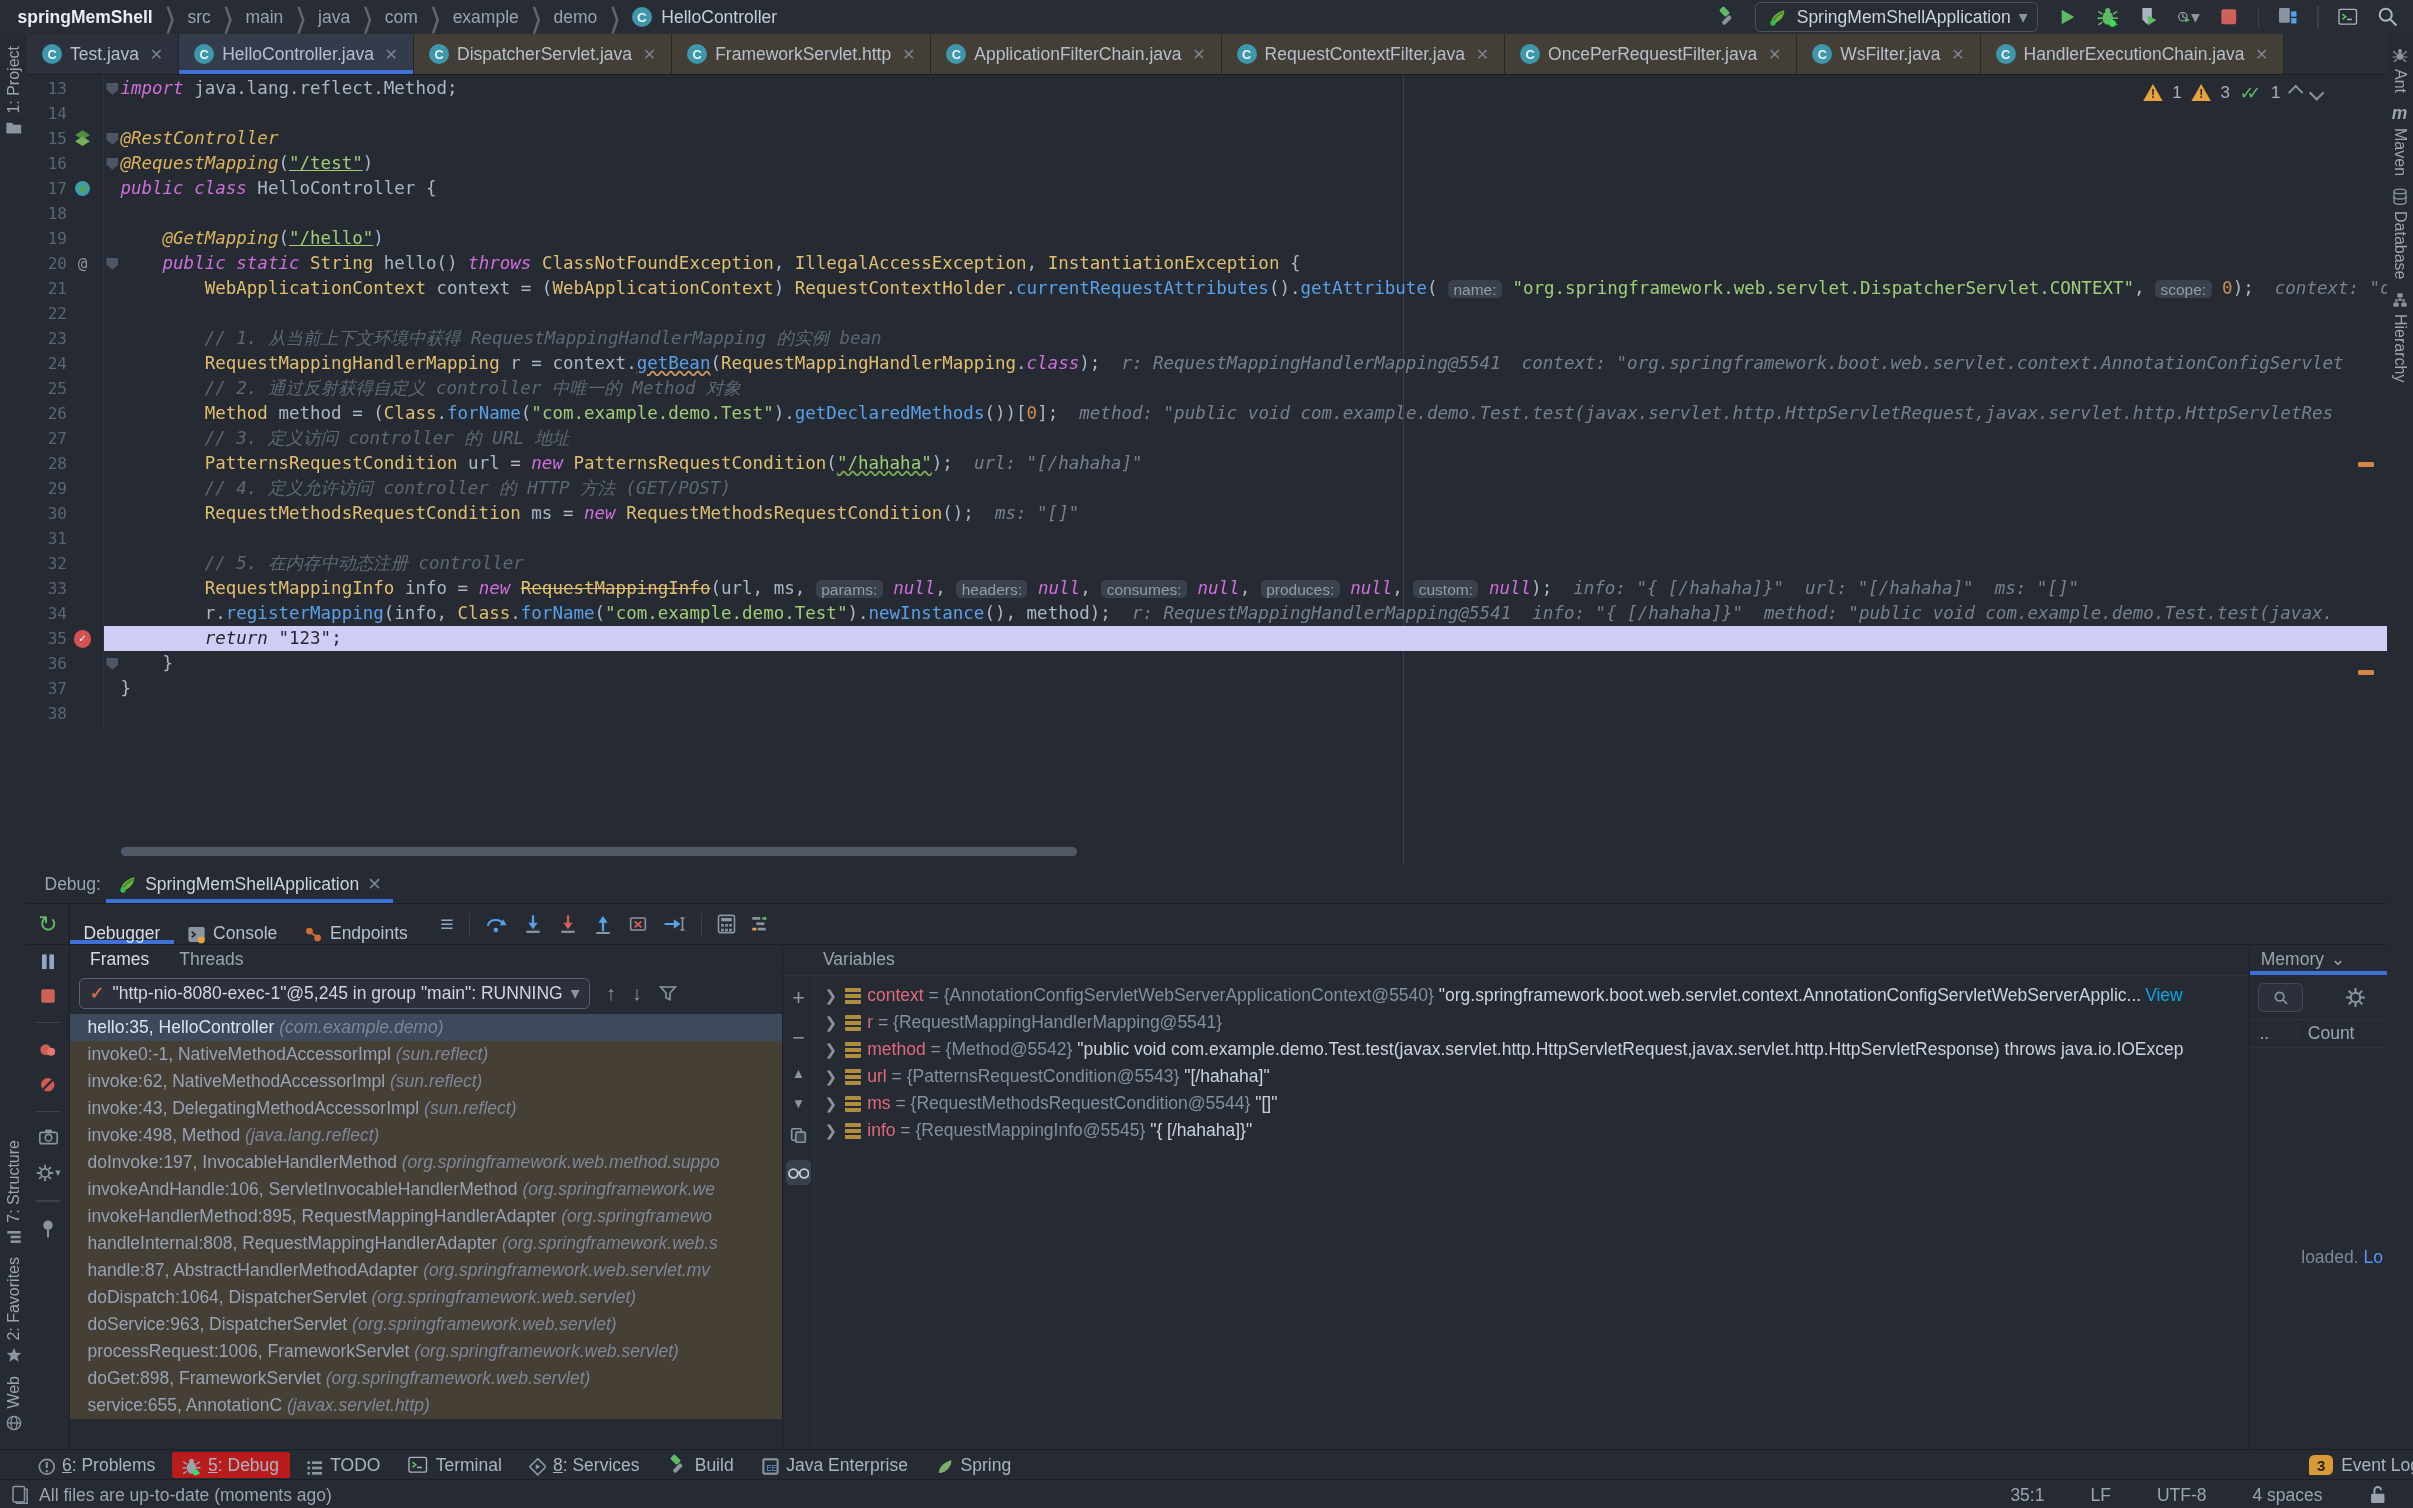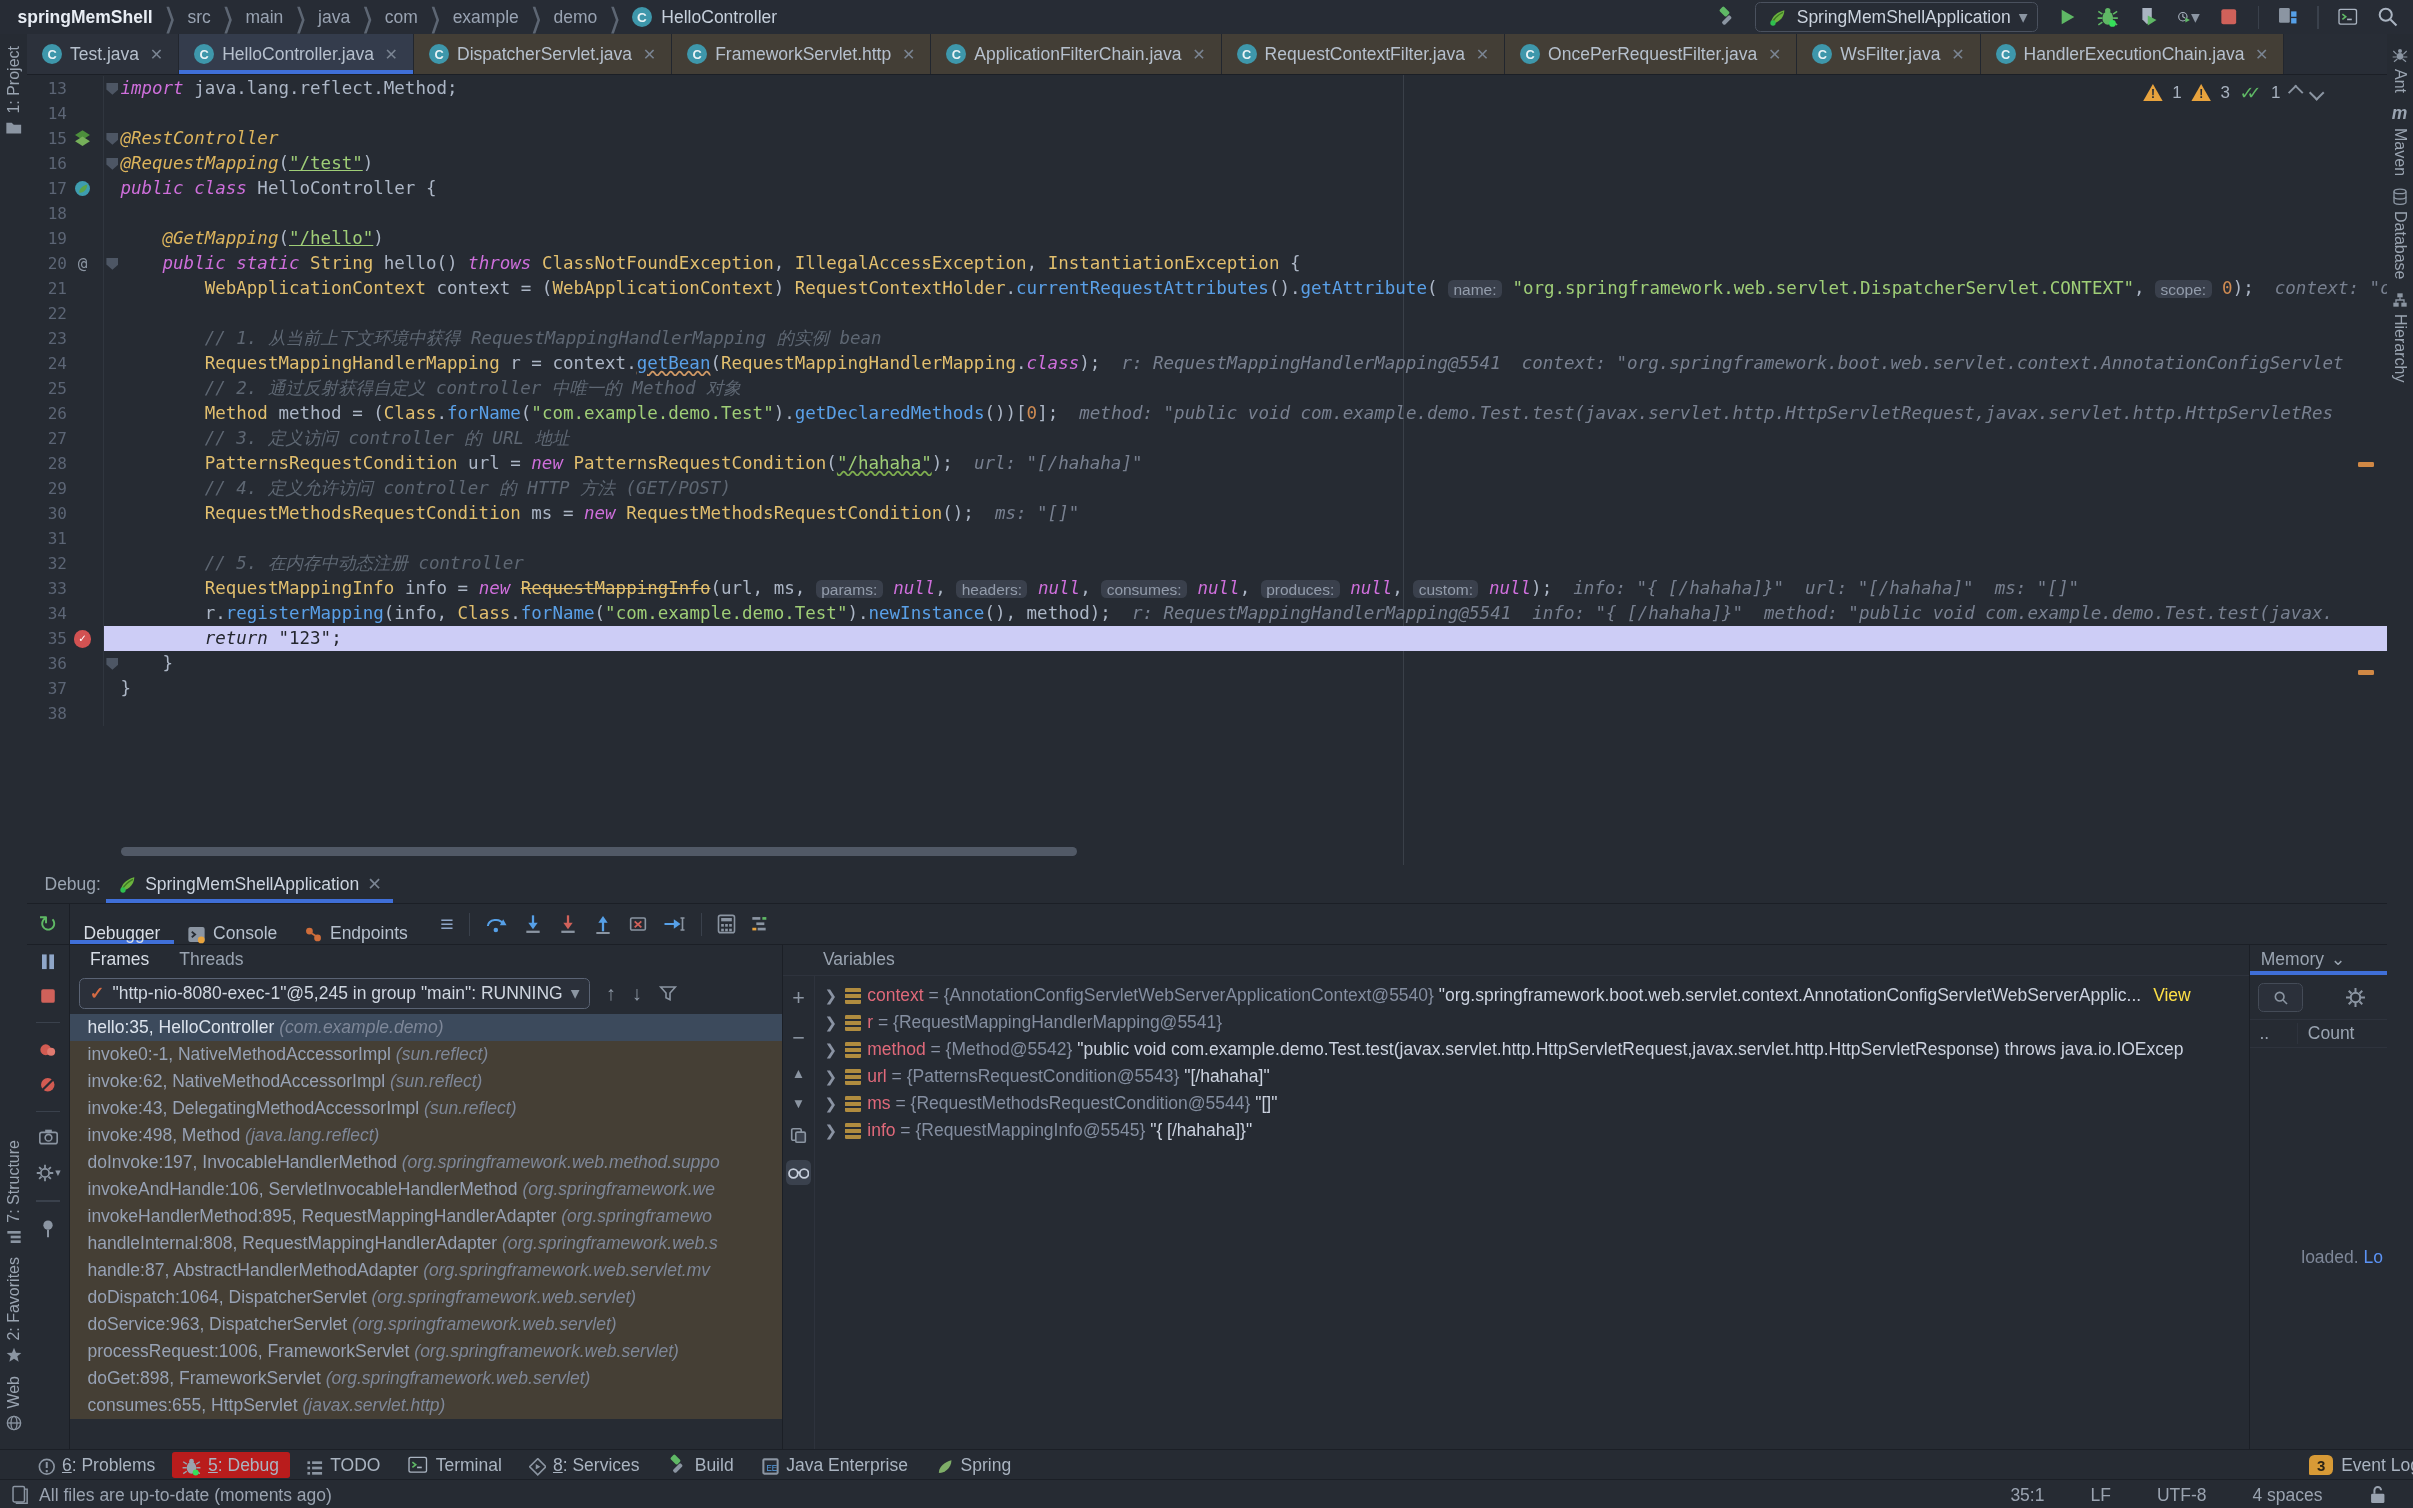--- a/index.html
+++ b/index.html
@@ -98,21 +98,21 @@
   #vars-head{height:31px;display:flex;align-items:center;padding-left:40px;color:#9aa4b1;border-bottom:1.3px solid #2e333d}
   #vars-rail{position:absolute;left:0;top:31px;width:31px;bottom:0;border-right:1.3px solid #2e333d;display:flex;flex-direction:column;align-items:center;gap:15px;padding-top:10.8px;color:#8b95a2}
   #vars-list{position:absolute;left:32px;top:38px;right:0;bottom:0;overflow:hidden}
   .var{height:27px;line-height:27px;padding-left:9.4px;white-space:nowrap;overflow:hidden;display:flex;align-items:center;gap:6.7px}
   .var .tw{color:#8a93a3;font-size:15px;width:13.5px}
   .stackic{width:16px;height:16px;display:inline-block;background:linear-gradient(#b08c3f 0 28%,transparent 28% 38%,#b08c3f 38% 62%,transparent 62% 72%,#b08c3f 72% 100%);border-radius:1.3px;flex:0 0 auto}
   .var .vn{color:#e0697a}
   .var .eq{color:#8b93a6}
   .var .vr{color:#848ea0}
   .var .vs{color:#ccd3e0}
-  .var .vlink{color:#fde047;margin-left:12px}
+  .var .vlink{color:#0ea5e9;margin-left:4px}
   .railbox{width:25.6px;height:25.6px;border-radius:5.4px;display:flex;align-items:center;justify-content:center}
   .railbox.on{background:#3a414d}
   
   #mem-panel{width:137px;flex:0 0 auto;border-left:1.3px solid #1b1f26;position:relative;overflow:hidden}
   #mem-tab{height:31px;display:flex;align-items:center;gap:6.7px;padding-left:10.8px;color:#9aa4b1;box-shadow:inset 0 -4px 0 #3f6fd8;white-space:nowrap;overflow:hidden}
   #mem-search{position:absolute;left:8px;top:39px;width:43px;height:27px;border:1.3px solid #444b57;border-radius:5.4px;background:#2b303a;color:#8b95a2;display:flex;align-items:center;justify-content:center}
   #mem-cols{position:absolute;left:0;top:75px;right:0;height:27px;border-top:1.3px solid #2e333d;border-bottom:1.3px solid #2e333d;display:flex;align-items:center;color:#9aa4b1}
   #mem-cols .c1{width:38px;padding-left:9.4px;border-right:1.3px solid #2e333d}
   #mem-cols .c2{padding-left:9.4px}
   #mem-foot{position:absolute;left:0;top:303px;right:4px;text-align:right;color:#7e8798;white-space:nowrap}
@@ -614,21 +614,21 @@
           <div class="frame lib"><span>invoke:498, Method </span><span class="pkg">(java.lang.reflect)</span></div>
           <div class="frame lib"><span>doInvoke:197, InvocableHandlerMethod </span><span class="pkg">(org.springframework.web.method.suppo</span></div>
           <div class="frame lib"><span>invokeAndHandle:106, ServletInvocableHandlerMethod </span><span class="pkg">(org.springframework.we</span></div>
           <div class="frame lib"><span>invokeHandlerMethod:895, RequestMappingHandlerAdapter </span><span class="pkg">(org.springframewo</span></div>
           <div class="frame lib"><span>handleInternal:808, RequestMappingHandlerAdapter </span><span class="pkg">(org.springframework.web.s</span></div>
           <div class="frame lib"><span>handle:87, AbstractHandlerMethodAdapter </span><span class="pkg">(org.springframework.web.servlet.mv</span></div>
           <div class="frame lib"><span>doDispatch:1064, DispatcherServlet </span><span class="pkg">(org.springframework.web.servlet)</span></div>
           <div class="frame lib"><span>doService:963, DispatcherServlet </span><span class="pkg">(org.springframework.web.servlet)</span></div>
           <div class="frame lib"><span>processRequest:1006, FrameworkServlet </span><span class="pkg">(org.springframework.web.servlet)</span></div>
           <div class="frame lib"><span>doGet:898, FrameworkServlet </span><span class="pkg">(org.springframework.web.servlet)</span></div>
-          <div class="frame lib"><span>consumes:655, HttpServlet </span><span class="pkg">(javax.servlet.http)</span></div>
+          <div class="frame lib"><span>service:655, AnnotationC </span><span class="pkg">(javax.servlet.http)</span></div>
         </div>
     </div>
     <div id="vars-panel">
       <div id="vars-head">
           <span>Variables</span>
         </div>
       <div id="vars-rail">
         <span style="font-size:21.5px">+</span>
         <span style="font-size:21.5px">−</span>
         <span style="font-size:13.5px">▲</span>

